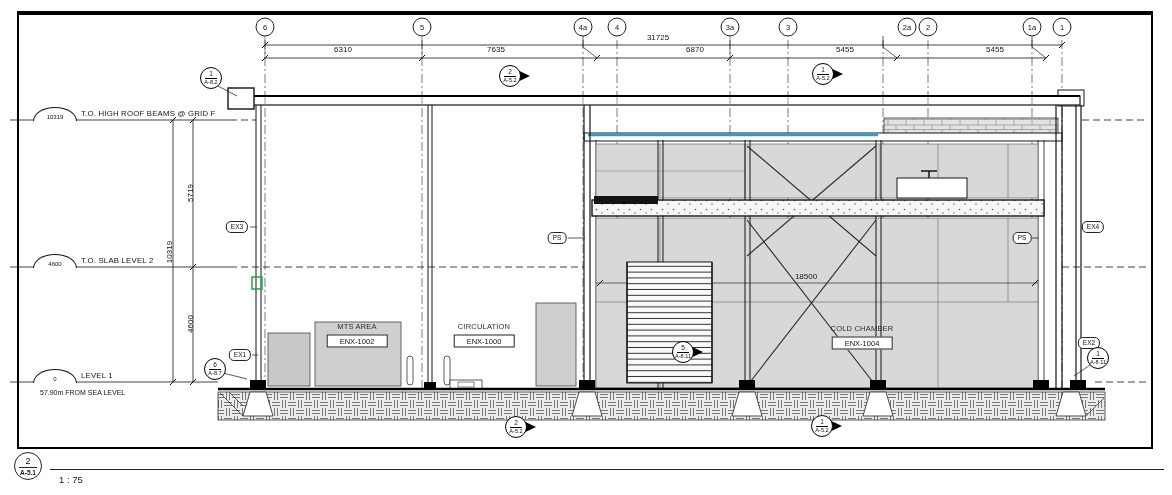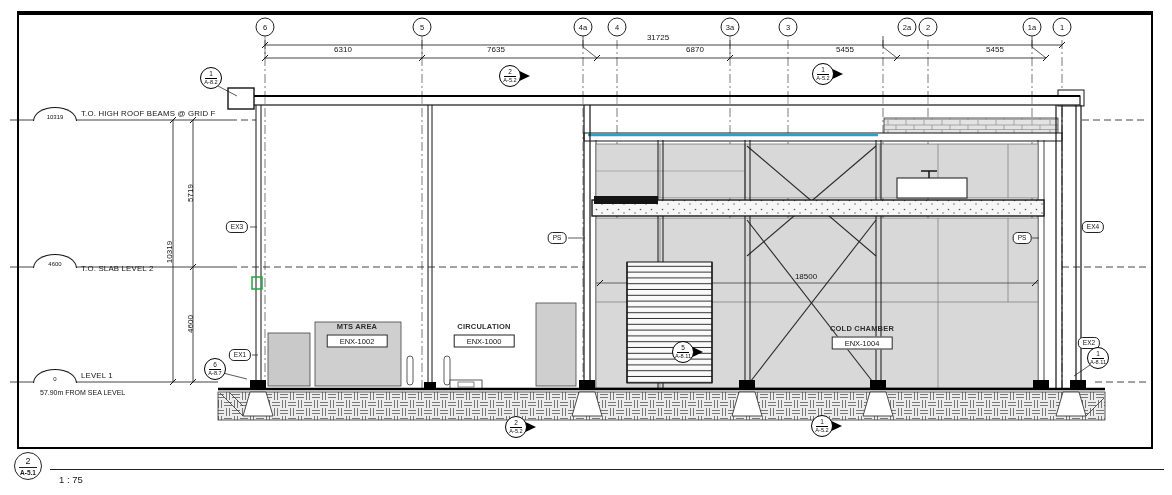--- a/index.html
+++ b/index.html
@@ -11,21 +11,21 @@
   .vdim{transform:translate(-50%,-50%) rotate(-90deg);}
   .bubble{position:absolute;transform:translate(-50%,-50%);width:17px;height:17px;
           border:1px solid #222;border-radius:50%;background:#fff;display:flex;
           align-items:center;justify-content:center;font-size:7.5px;line-height:1;}
   .lvlarc{position:absolute;width:42px;height:13px;border:1px solid #141414;border-bottom:none;
           border-radius:100% 100% 0 0/200% 200% 0 0;background:#fff;display:flex;
           align-items:flex-end;justify-content:center;font-size:6px;overflow:hidden;}
   .lvlarc span{margin-bottom:1px;}
   .lvllbl{transform:translate(0,-50%);font-size:7.8px;letter-spacing:.2px;}
   .sublbl{transform:translate(0,-50%);font-size:7px;}
-  .roomname{font-size:7.5px;font-weight:bold;color:#2e2e2e;letter-spacing:.2px;}
+  .roomname{font-size:7.5px;font-weight:normal;color:#2e2e2e;letter-spacing:.2px;}
   .roomtag{position:absolute;transform:translate(-50%,-50%);border:1.2px solid #222;
            background:#fff;font-size:7.5px;padding:1px 12px;white-space:nowrap;line-height:1.2;}
   .reftag{position:absolute;transform:translate(-50%,-50%);border:1px solid #222;
           border-radius:5px;background:#fff;font-size:6.5px;padding:0 4px;height:10px;
           line-height:10px;white-space:nowrap;}
   .secmark{position:absolute;width:0;height:0;}
   .secmark .tri{position:absolute;left:1px;top:-9px;width:0;height:0;z-index:1;
         border-top:9px solid transparent;border-bottom:9px solid transparent;
         border-left:19px solid #000;}
   .secmark .circ{position:absolute;left:-11px;top:-11px;width:22px;height:22px;z-index:2;
@@ -311,21 +311,21 @@
       <div class="lbl vdim" style="left: 170px; top: 252px;">10319</div>
       <div class="lbl vdim" style="left: 191px; top: 324px;">4600</div>
       <div class="lbl" style="left: 806px; top: 277px;">18500</div>
       <div class="lvlarc" style="left: 33px; top: 107px;">
         <span>10319</span>
       </div>
       <div class="lbl lvllbl" style="left: 81px; top: 114px;">T.O. HIGH ROOF BEAMS @ GRID F</div>
       <div class="lvlarc" style="left: 33px; top: 254px;">
         <span>4600</span>
       </div>
-      <div class="lbl lvllbl" style="left: 81px; top: 261px; margin-top: 8px;">T.O. SLAB LEVEL 2</div>
+      <div class="lbl lvllbl" style="left: 81px; top: 261px;">T.O. SLAB LEVEL 2</div>
       <div class="lvlarc" style="left: 33px; top: 369px;">
         <span>0</span>
       </div>
       <div class="lbl lvllbl" style="left: 81px; top: 376px;">LEVEL 1</div>
       <div class="lbl sublbl" style="left: 40px; top: 392px;">57.90m  FROM SEA LEVEL</div>
       <div class="lbl roomname" style="left: 357px; top: 327px;">MTS AREA</div>
       <div class="roomtag" style="left: 357px; top: 341px;">ENX-1002</div>
       <div class="lbl roomname" style="left: 484px; top: 327px;">CIRCULATION</div>
       <div class="roomtag" style="left: 484px; top: 341px;">ENX-1000</div>
       <div class="lbl roomname" style="left: 862px; top: 329px;">COLD CHAMBER</div>

